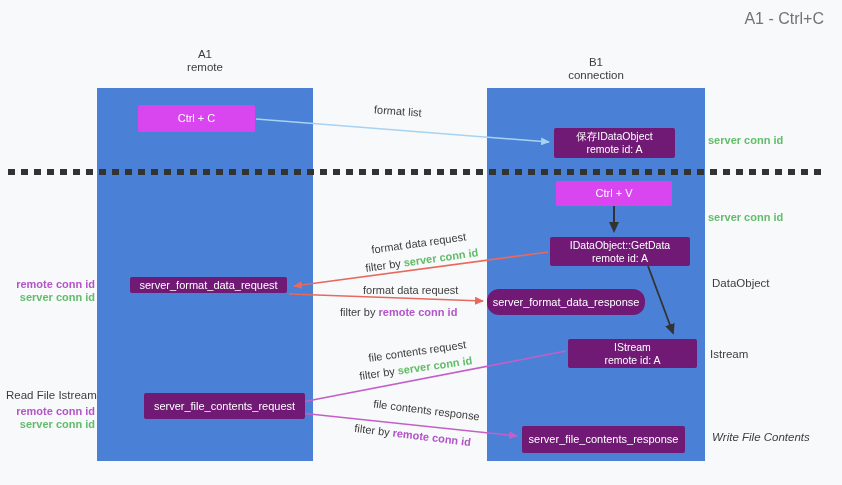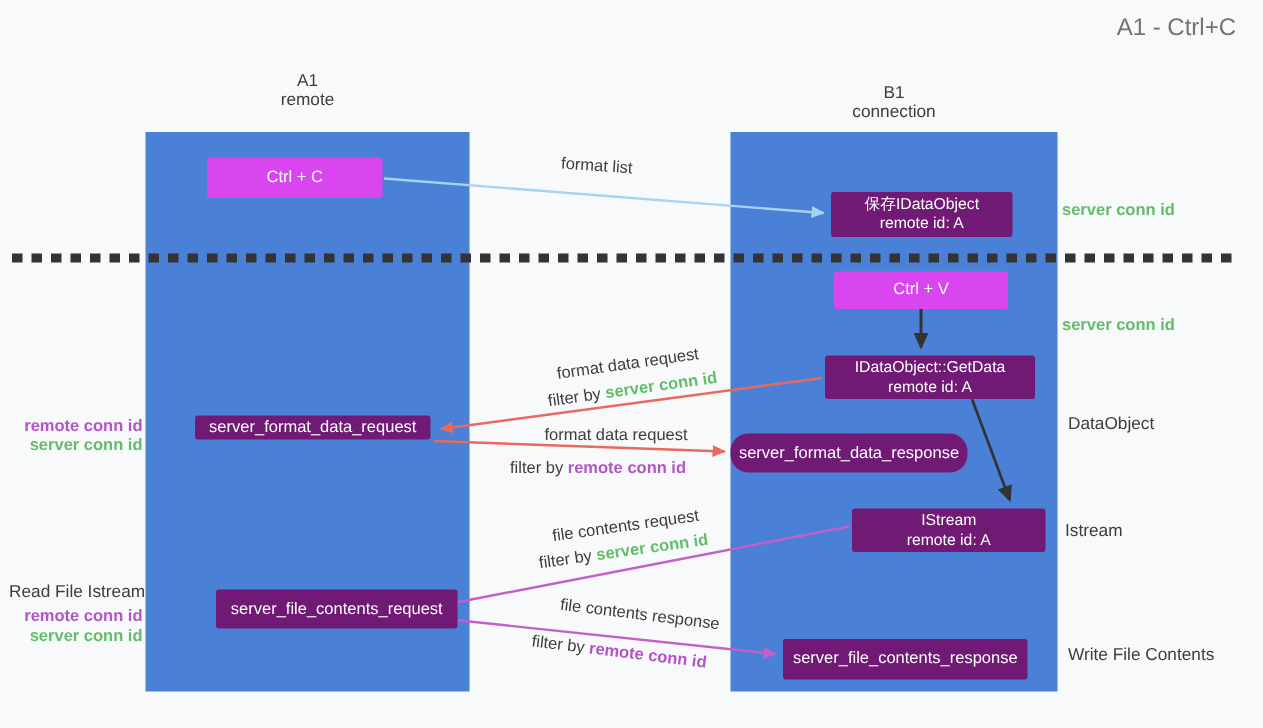--- a/index.html
+++ b/index.html
@@ -173,21 +173,21 @@
 
   <div class="lbl rot-dn" style="left:373px; top:404px;">file contents response</div>
   <div class="lbl rot-dn" style="left:354px; top:429px;">
     <span>filter by </span><span class="t-purple">remote conn id</span>
   </div>
 
   <div class="lbl t-green" style="left:708px; top:134px;">server conn id</div>
   <div class="lbl t-green" style="left:708px; top:211px;">server conn id</div>
   <div class="lbl" style="left:712px; top:245px; font-size:11.5px;margin-top:32px;">DataObject</div>
   <div class="lbl" style="left:710px; top:348px; font-size:11.5px;">Istream</div>
-  <div class="lbl" style="left:712px; top:431px; font-size:11.5px;">Write File Contents</div>
+  <div class="lbl" style="left:712px; top:431px; font-size:11.5px;font-style:italic;">Write File Contents</div>
 
   <div class="lbl t-right" style="left:0px; top:278px; width:95px;">
     <div class="t-purple">remote conn id</div>
     <div class="t-green">server conn id</div>
   </div>
   <div class="lbl" style="left:6px; top:389px; font-size:11.5px;">Read File Istream</div>
   <div class="lbl t-right" style="left:0px; top:405px; width:95px;">
     <div class="t-purple">remote conn id</div>
     <div class="t-green">server conn id</div>
   </div>

